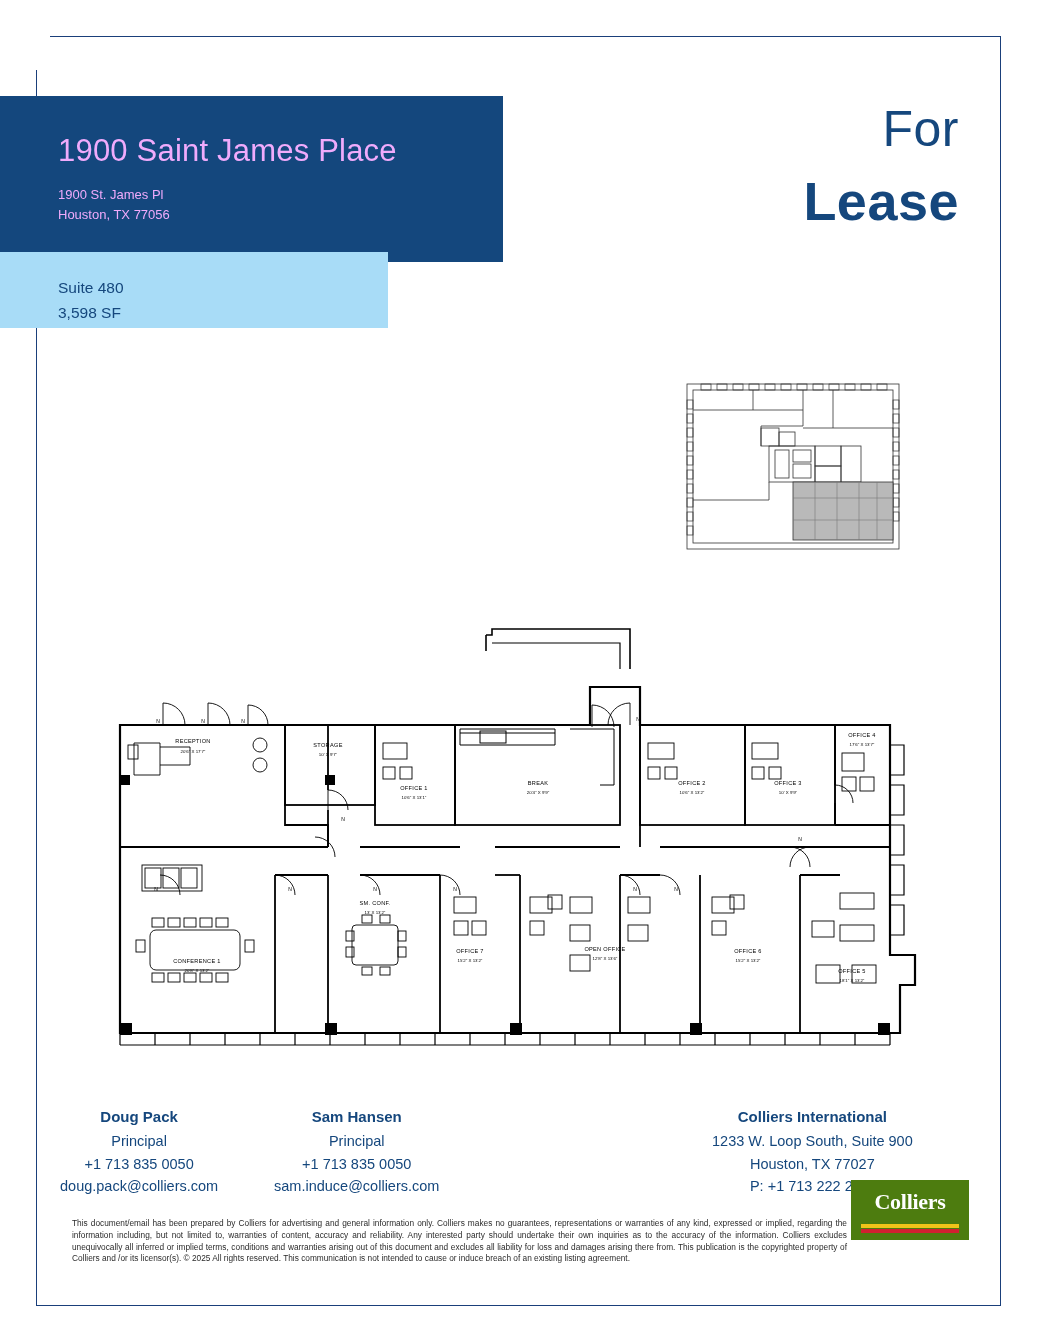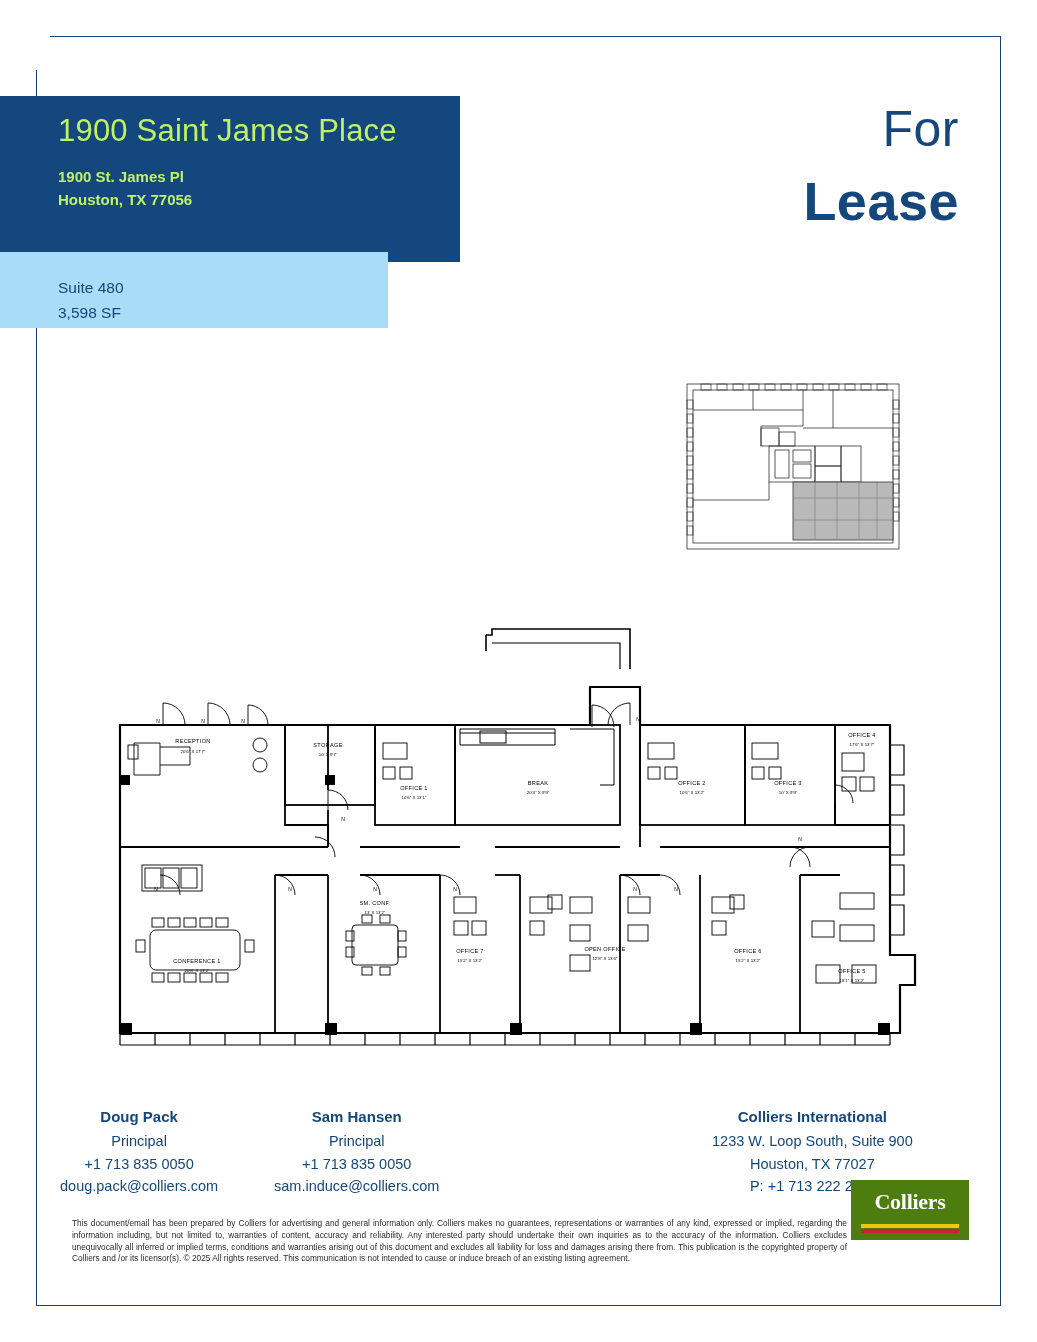--- a/index.html
+++ b/index.html
@@ -28,36 +28,36 @@
     position: absolute;
     left: 30px; top: 30px;
     width: 20px; height: 40px;
     background: #ffffff;
   }
 
   
   .title-block {
     position: absolute;
     left: 0; top: 96px;
-    width: 460px; height: 166px;
+    width: 503px; height: 166px;
     background: #14477d;
-    color: #bef264;
-    padding: 16px 0 0 58px;
+    color: #f0abfc;
+    padding: 36px 0 0 58px;
   }
   .title-main {
     font-size: 31px;
     font-weight: normal;
     letter-spacing: 0.2px;
     line-height: 1.2;
     margin: 0 0 16px 0;
   }
   .title-addr1, .title-addr2 {
-    font-size: 15px;
+    font-size: 13px;
     line-height: 1.55;
-    font-weight: bold;
+    font-weight: normal;
   }
 
   
   .suite-block {
     position: absolute;
     left: 0; top: 252px;
     width: 388px; height: 76px;
     background: #a8dcf7;
     color: #15477d;
     padding: 24px 0 0 58px;

